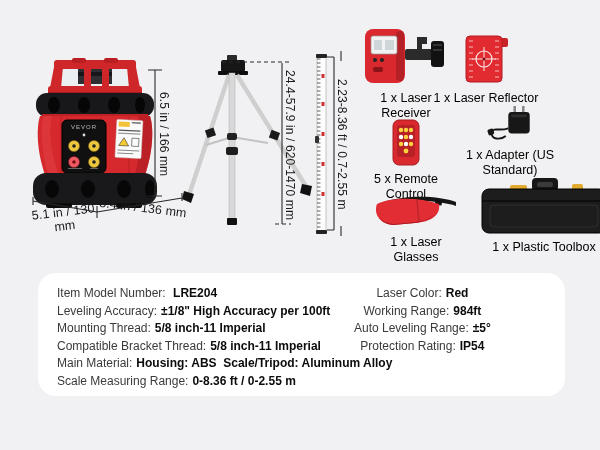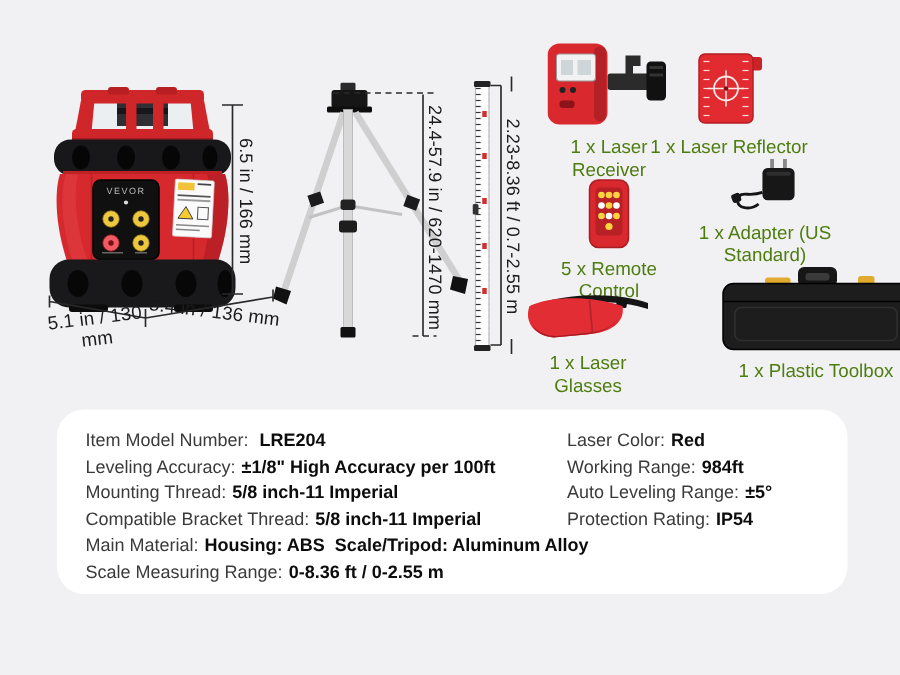--- a/index.html
+++ b/index.html
@@ -18,37 +18,37 @@
 
   .lines-overlay{position:absolute;left:0;top:0;pointer-events:none;}
 
   
   .device{position:absolute;left:28px;top:58px;}
   .tripod{position:absolute;left:182px;top:55px;}
   .rod{position:absolute;left:315px;top:54px;}
 
   
   .acc{position:absolute;display:flex;flex-direction:column;align-items:center;}
-  .acc-label{font-size:12.5px;line-height:15px;color:#4d7c0f;text-align:center;margin-top:6px;}
+  .acc-label{font-size:12.5px;line-height:15px;color:#000000;text-align:center;margin-top:6px;}
   .acc-receiver{left:352px;top:27px;width:108px;}
   .acc-receiver .acc-label{max-width:84px;}
   .acc-reflector{left:428px;top:33px;width:116px;}
   .acc-remote{left:352px;top:119px;width:108px;}
   .acc-remote .acc-label{max-width:90px;}
   .acc-adapter{left:452px;top:106px;width:116px;}
   .acc-adapter .acc-label{max-width:100px;}
-  .acc-glasses{left:336px;top:191px;width:112px;}
+  .acc-glasses{left:360px;top:191px;width:112px;}
   .acc-glasses .acc-label{max-width:76px;}
   .acc-toolbox{left:474px;top:177px;width:140px;}
 
   
   .panel{position:absolute;left:38px;top:273px;width:527px;height:123px;background:#ffffff;border-radius:18px;}
   .spec-col{position:absolute;top:12px;}
   .spec-col-left{left:19px;}
-  .spec-col-right{left:340px;}
+  .spec-col-right{left:316px;text-align:center;}
   .spec-line{font-size:12px;line-height:17.5px;white-space:pre-wrap;color:#3a3a3a;}
   .spec-line .val{font-weight:bold;color:#0c0c0c;margin-left:4px;}
 </style>
 </head>
 <body>
 
 <div class="stage">
 
   <svg class="device" width="134" height="152" viewBox="0 0 134 152">
 

